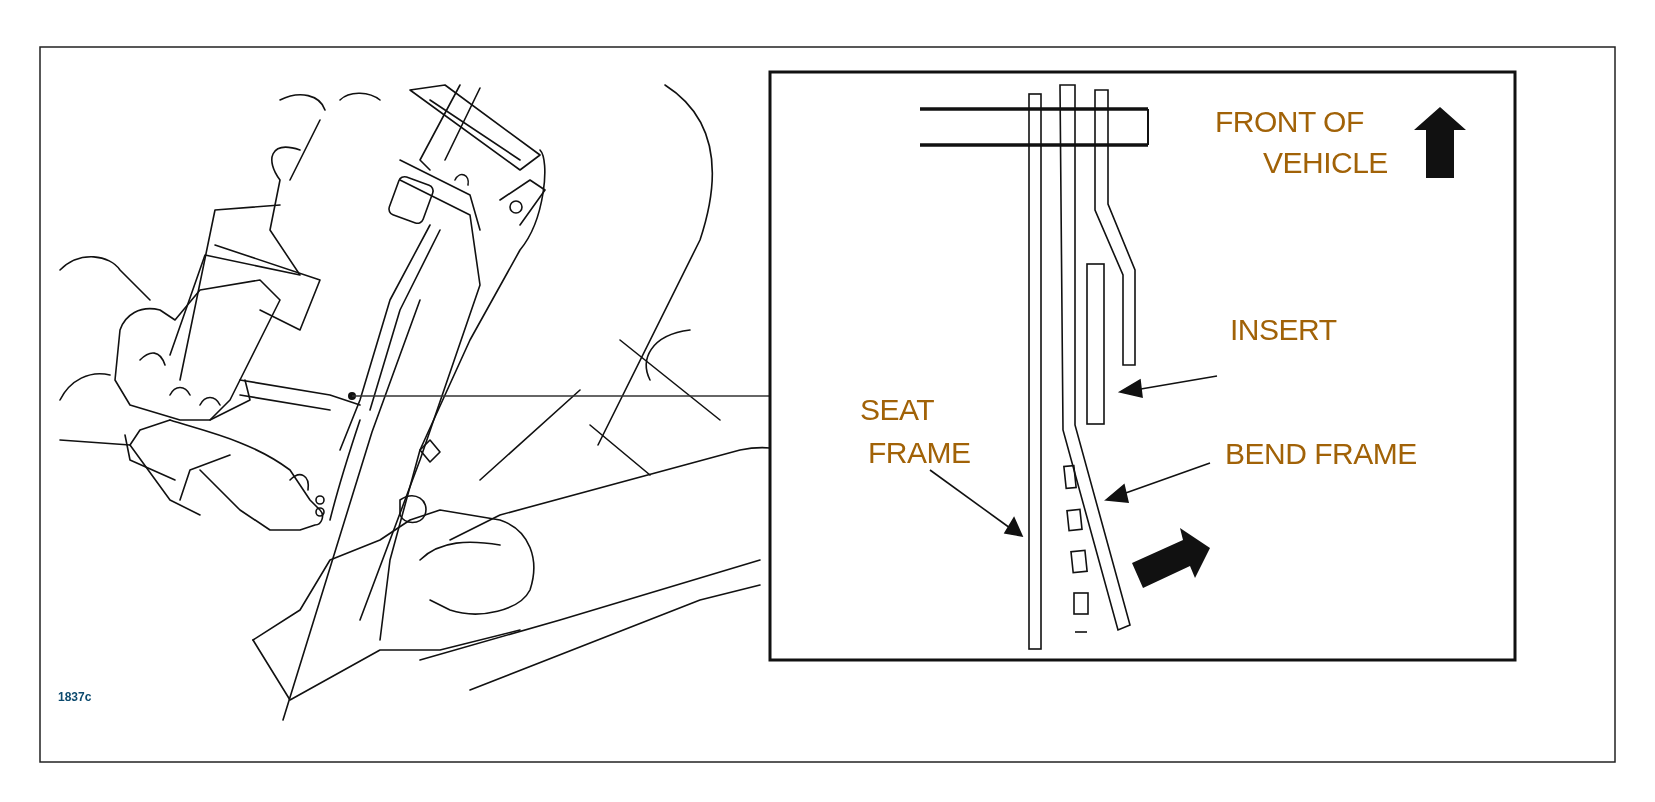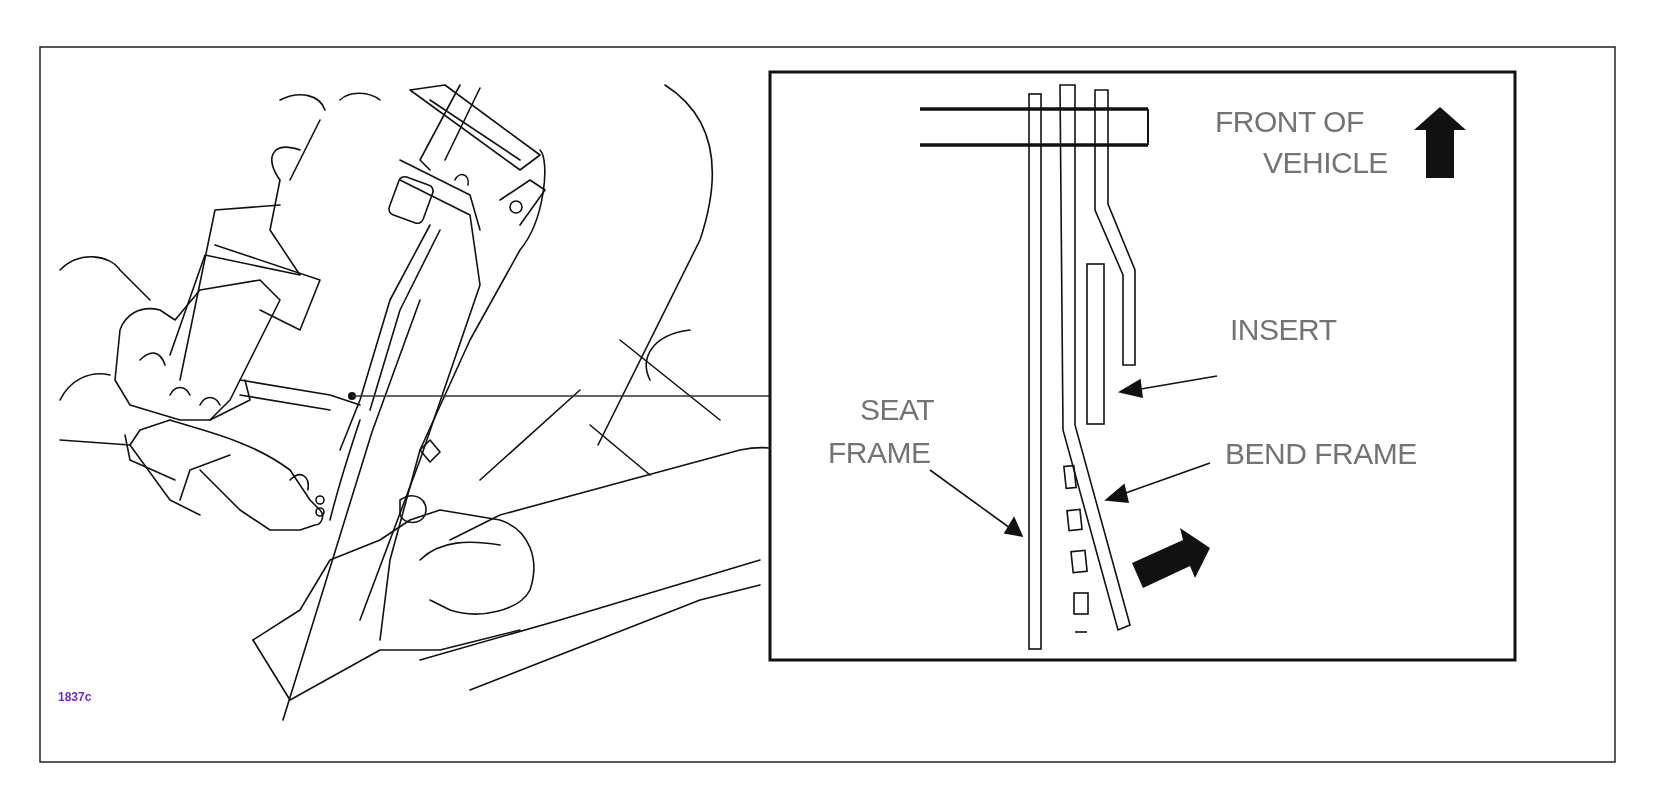--- a/index.html
+++ b/index.html
@@ -1,19 +1,19 @@
 <!DOCTYPE html>
 <html><head>
 <meta charset="utf-8">
 <style>
   html, body { margin: 0; padding: 0; background: #ffffff; }
   body { width: 1655px; height: 802px; position: relative; overflow: hidden; font-family: "Liberation Sans", sans-serif; }
   #stage { position: absolute; left: 0; top: 0; width: 1655px; height: 802px; }
-  .label { position: absolute; font-family: "Liberation Sans", sans-serif; color: #737373; font-size: 30px; line-height: 36px; letter-spacing: -0.5px; }
-  .small { position: absolute; font-family: "Liberation Sans", sans-serif; font-weight: bold; font-size: 12px; color: #6d28d9; }
+  .label { position: absolute; font-family: "Liberation Sans", sans-serif; color: #a16207; font-size: 30px; line-height: 36px; letter-spacing: -0.5px; }
+  .small { position: absolute; font-family: "Liberation Sans", sans-serif; font-weight: bold; font-size: 12px; color: #0c4a6e; }
 </style>
 </head>
 <body>
 
 <div id="stage">
   <svg width="1655" height="802" viewBox="0 0 1655 802" style="position:absolute;left:0;top:0;">
 
     <rect x="40" y="47" width="1575" height="715" fill="none" stroke="#222" stroke-width="1.5"></rect>
 
     <g fill="none" stroke="#111" stroke-width="1.6" stroke-linejoin="round" stroke-linecap="round">
@@ -114,16 +114,16 @@
     </g>
 
     <path d="M1426 178 L1426 130 L1414 130 L1440 107 L1466 130 L1454 130 L1454 178 Z" fill="#111"></path>
     <path d="M1132 563 L1183 540 L1180 528 L1210 548 L1195 578 L1190 566 L1143 588 Z" fill="#111"></path>
   </svg>
 
   <div class="label" style="left:1215px;top:104px;">FRONT OF</div>
   <div class="label" style="left:1215px;top:145px;margin-left:48px;">VEHICLE</div>
   <div class="label" style="left:1230px;top:312px;">INSERT</div>
   <div class="label" style="left:860px;top:392px;">SEAT</div>
-  <div class="label" style="left:828px;top:435px;">FRAME</div>
+  <div class="label" style="left:868px;top:435px;">FRAME</div>
   <div class="label" style="left:1225px;top:436px;">BEND FRAME</div>
   <div class="small" style="left:58px;top:690px;">1837c</div>
 </div>
 
 </body></html>

